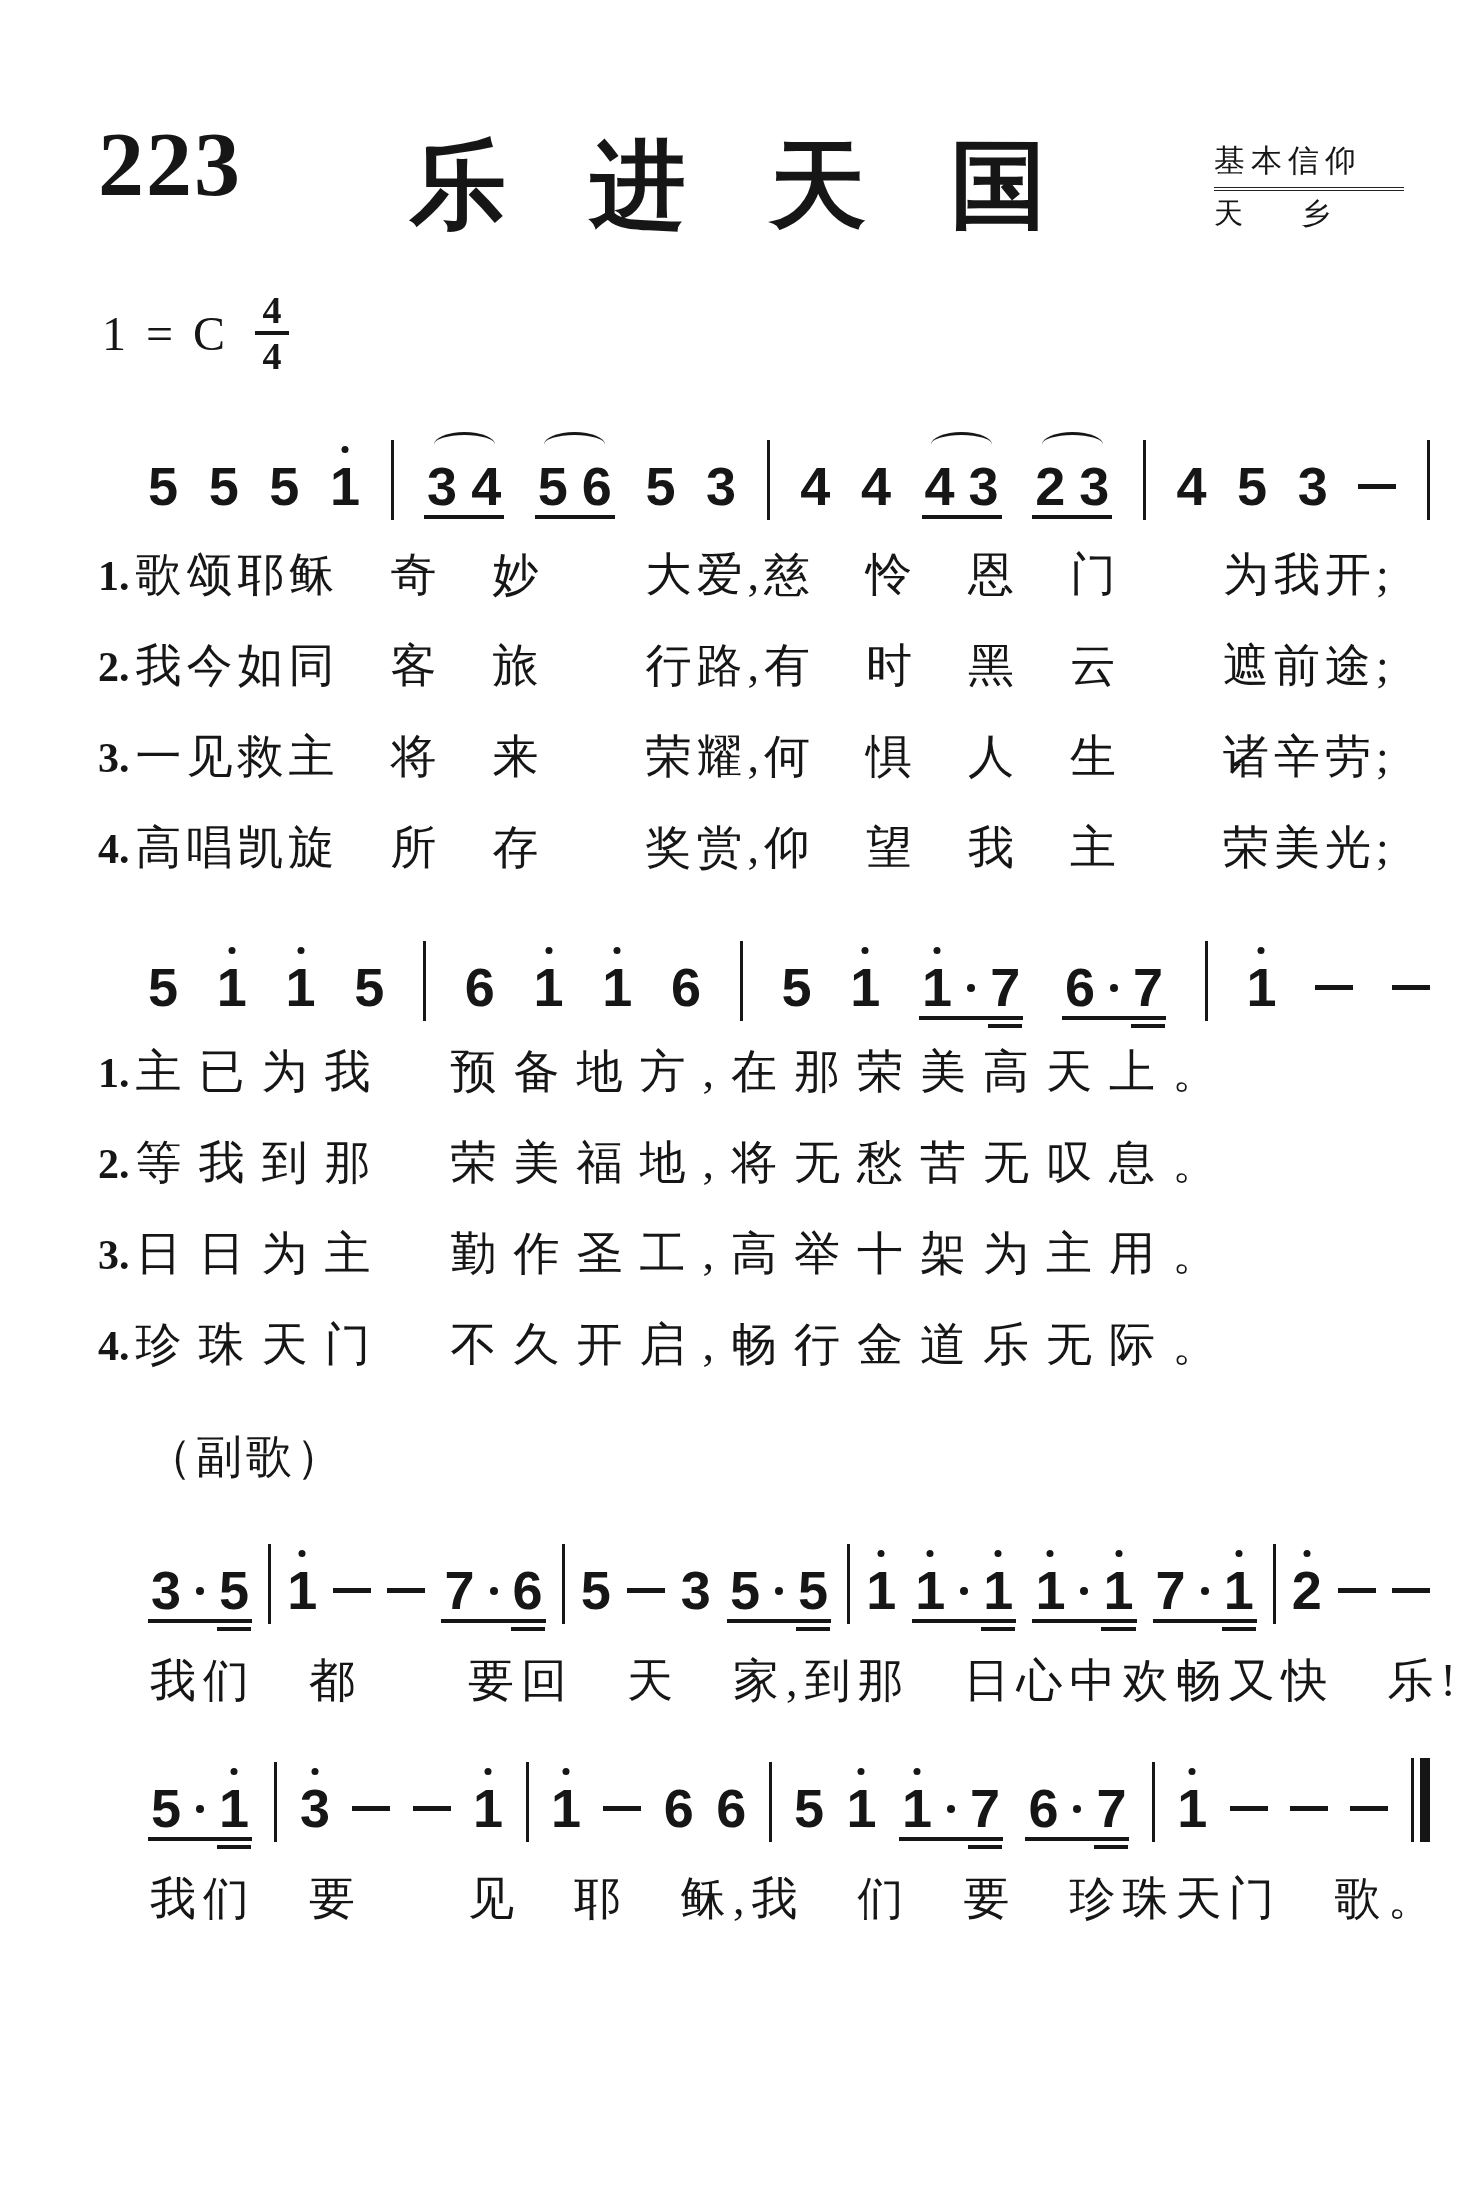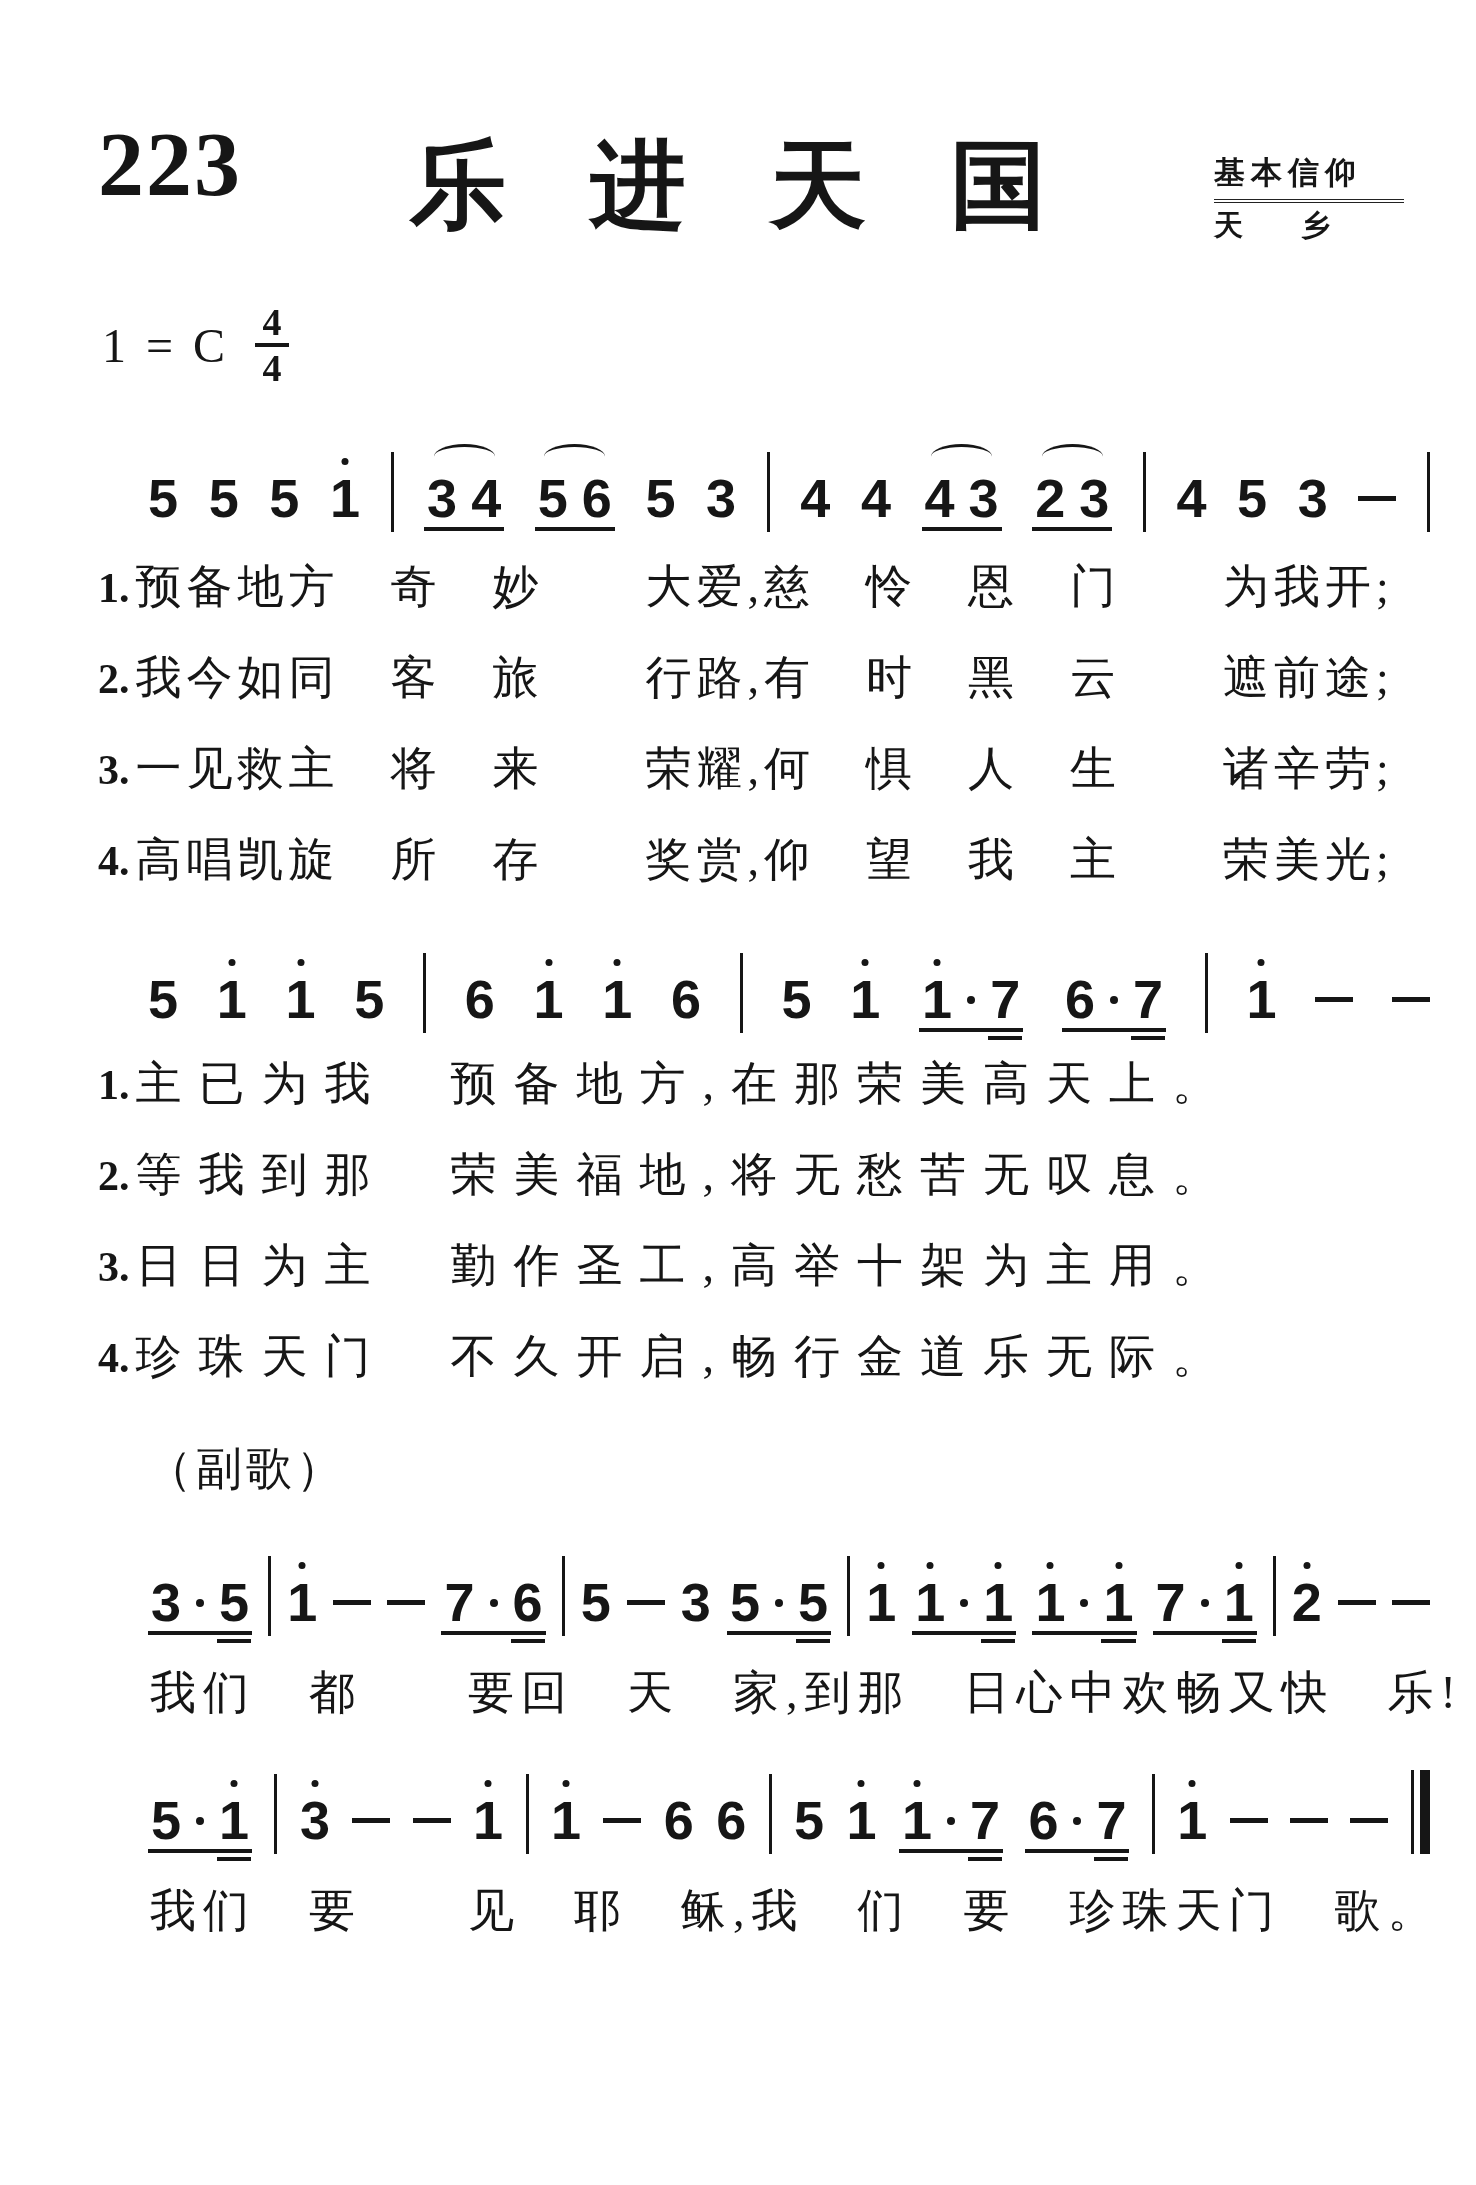--- a/index.html
+++ b/index.html
@@ -6,21 +6,21 @@
   .page{
     position:relative;width:1476px;height:2185px;background:#ffffff;
     margin:0 auto;overflow:hidden;color:#161616;
     font-family:"Liberation Serif",serif;
   }
   
   .hdr{display:flex;align-items:flex-start;padding:118px 72px 0 98px;}
   .hymn-no{font-size:92px;font-weight:700;line-height:1;letter-spacing:2px;}
   .title{flex:1;text-align:center;font-size:96px;font-weight:700;line-height:1;
          letter-spacing:30px;margin:20px 0 0 0;padding-left:30px;}
-  .cat{width:190px;margin-top:34px;flex:none;font-weight:bold;}
+  .cat{width:190px;margin-top:22px;flex:none;}
   .cat1{font-size:31px;letter-spacing:6px;border-bottom:4px double #222;padding-bottom:5px;white-space:nowrap;}
   .cat2{font-size:29px;margin-top:3px;white-space:nowrap;}
   
   .keysig{display:flex;align-items:center;margin:58px 0 0 102px;}
   .keylabel{font-size:48px;font-weight:400;letter-spacing:4px;}
   .frac{display:inline-flex;flex-direction:column;align-items:center;margin-left:26px;
         font-size:38px;font-weight:700;line-height:0.95;font-family:"Liberation Serif",serif;}
   .fbar{width:34px;height:4px;background:#161616;margin:3px 0;}
   
   .mline{display:flex;align-items:flex-end;justify-content:space-between;
@@ -111,21 +111,21 @@
       <span class="nt">4</span>
       <span class="nt">5</span>
       <span class="nt">3</span>
       <span class="dashn"></span>
       <span class="bar"></span>
     </div>
 
   <div class="lyrics ly-a">
     <div class="lrow">
       <span class="vnum">1.</span>
-      <span class="ltxt">预备地方　奇　妙　　大爱,慈　怜　恩　门　　为我开;</span>
+      <span class="ltxt">歌颂耶稣　奇　妙　　大爱,慈　怜　恩　门　　为我开;</span>
     </div>
     <div class="lrow">
       <span class="vnum">2.</span>
       <span class="ltxt">我今如同　客　旅　　行路,有　时　黑　云　　遮前途;</span>
     </div>
     <div class="lrow">
       <span class="vnum">3.</span>
       <span class="ltxt">一见救主　将　来　　荣耀,何　惧　人　生　　诸辛劳;</span>
     </div>
     <div class="lrow">

